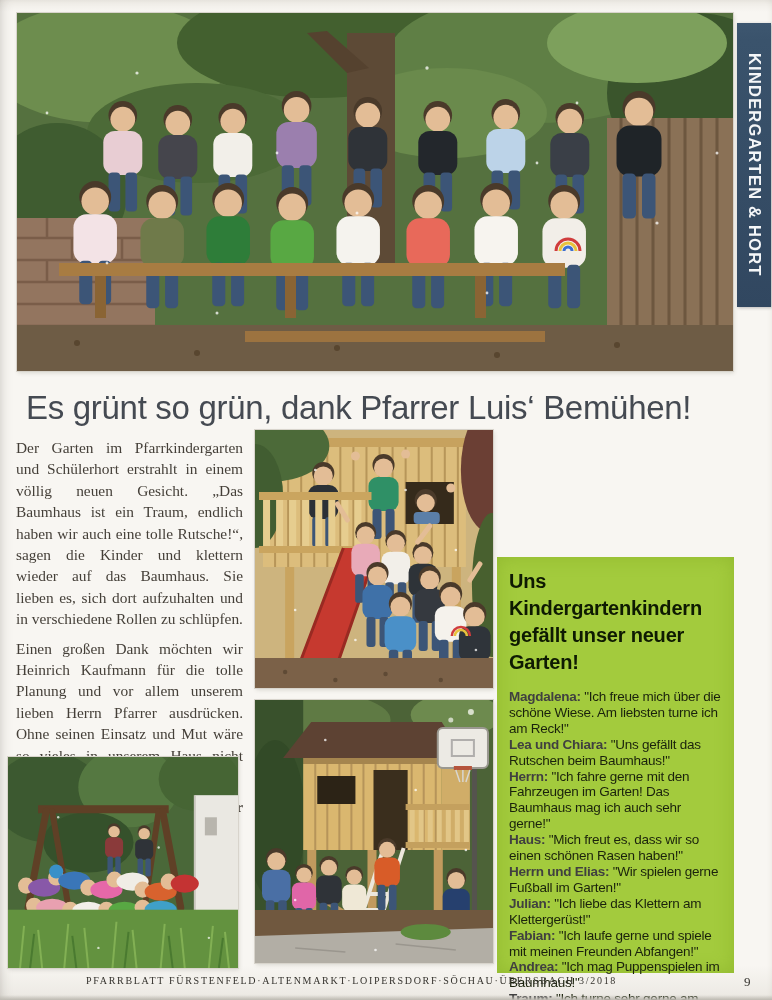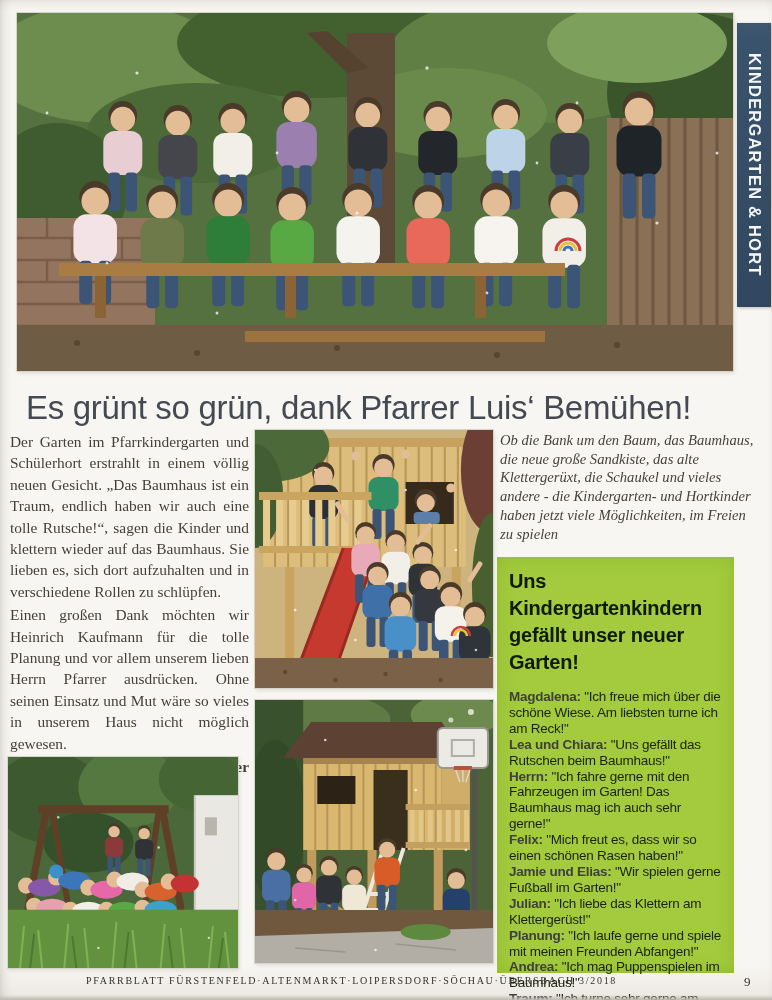--- a/index.html
+++ b/index.html
@@ -27,21 +27,21 @@
   .tab span{writing-mode:vertical-rl;
        font-family:"Liberation Sans", sans-serif;font-weight:700;
        font-size:16.5px;letter-spacing:1.2px;color:#f4f6f8;white-space:nowrap;}
 
   .headline{left:10px;top:372px;width:716px;margin:16px;
        font-family:Liberation Sans, sans-serif;font-weight:400;
        font-size:33px;line-height:1.2;letter-spacing:-.3px;color:#454a52;}
 
   .col-left{left:8px;top:429px;width:243px;
        font-size:15.4px;line-height:21.4px;color:#443f38;text-align:justify;}
-  .col-left p{margin:2px;}
+  .col-left p{margin:8px;}
   .byline{text-align:right;font-weight:700;margin-top:2px !important;}
 
   .caption{left:500px;top:431px;width:260px;
        font-style:italic;font-size:14.6px;line-height:18.7px;color:#46423b;}
 
   .greenbox{left:497px;top:557px;width:237px;height:416px;box-sizing:border-box;
        padding:9px 12px 8px 12px;background:#a3cb3d;
        box-shadow:inset 0 0 18px rgba(125,165,30,.45);}
   .greenbox h2{margin:2px 0 13px 0;
        font-family:"Liberation Sans", sans-serif;font-weight:700;
@@ -290,31 +290,30 @@
       <g fill="#ffffff" opacity=".75">
         <circle cx="70" cy="40" r="1.3"></circle>
           <circle cx="160" cy="90" r="1.3"></circle>
           <circle cx="40" cy="200" r="1.3"></circle>
         <circle cx="210" cy="150" r="1.3"></circle>
           <circle cx="120" cy="250" r="1.3"></circle>
       </g>
     </svg>
   </div>
 
-  <div class="abs caption">Ob die Bank um den Baum, das Baumhaus, die neue große Sandkiste, das alte Klettergerüxt, die Schaukel und vieles andere - die Kindergarten- und Hortkinder haben jetzt viele Möglichkeiten, im Freien zu spielen</div>
 
   <div class="abs greenbox">
     <h2>Uns Kindergartenkindern gefällt unser neuer Garten!</h2>
     <p><b>Magdalena:</b> <span>"Ich freue mich über die schöne Wiese. Am liebsten turne ich am Reck!"</span></p>
     <p><b>Lea und Chiara:</b> <span>"Uns gefällt das Rutschen beim Baumhaus!"</span></p>
     <p><b>Herrn:</b> <span>"Ich fahre gerne mit den Fahrzeugen im Garten! Das Baumhaus mag ich auch sehr gerne!"</span></p>
-    <p><b>Felix:</b> <span>"Mich freut es, dass wir so einen schönen Rasen haben!"</span></p>
-    <p><b>Jamie und Elias:</b> <span>"Wir spielen gerne Fußball im Garten!"</span></p>
+    <p><b>Haus:</b> <span>"Mich freut es, dass wir so einen schönen Rasen haben!"</span></p>
+    <p><b>Herrn und Elias:</b> <span>"Wir spielen gerne Fußball im Garten!"</span></p>
     <p><b>Julian:</b> <span>"Ich liebe das Klettern am Klettergerüst!"</span></p>
-    <p><b>Planung:</b> <span>"Ich laufe gerne und spiele mit meinen Freunden Abfangen!"</span></p>
+    <p><b>Fabian:</b> <span>"Ich laufe gerne und spiele mit meinen Freunden Abfangen!"</span></p>
     <p><b>Andrea:</b> <span>"Ich mag Puppenspielen im Baumhaus!"</span></p>
     <p><b>Traum:</b> <span>"Ich turne sehr gerne am Reck!"</span></p>
     <p><b>Omar:</b> <span>"Ich mag Ball spielen!"</span></p>
     <p><b>Laura:</b> <span>"Ich backe gerne Sandkuchen in der Sandkiste!"</span></p>
   </div>
 
   <div class="photo photo-swing" role="img" aria-label="Kinder liegen im Gras vor der Holzschaukel">
     <svg viewBox="0 0 229 210" preserveAspectRatio="none" aria-hidden="true">
       <rect width="229" height="210" fill="#4a6839"></rect>
       <ellipse cx="40" cy="40" rx="55" ry="45" fill="#3c5930"></ellipse>

